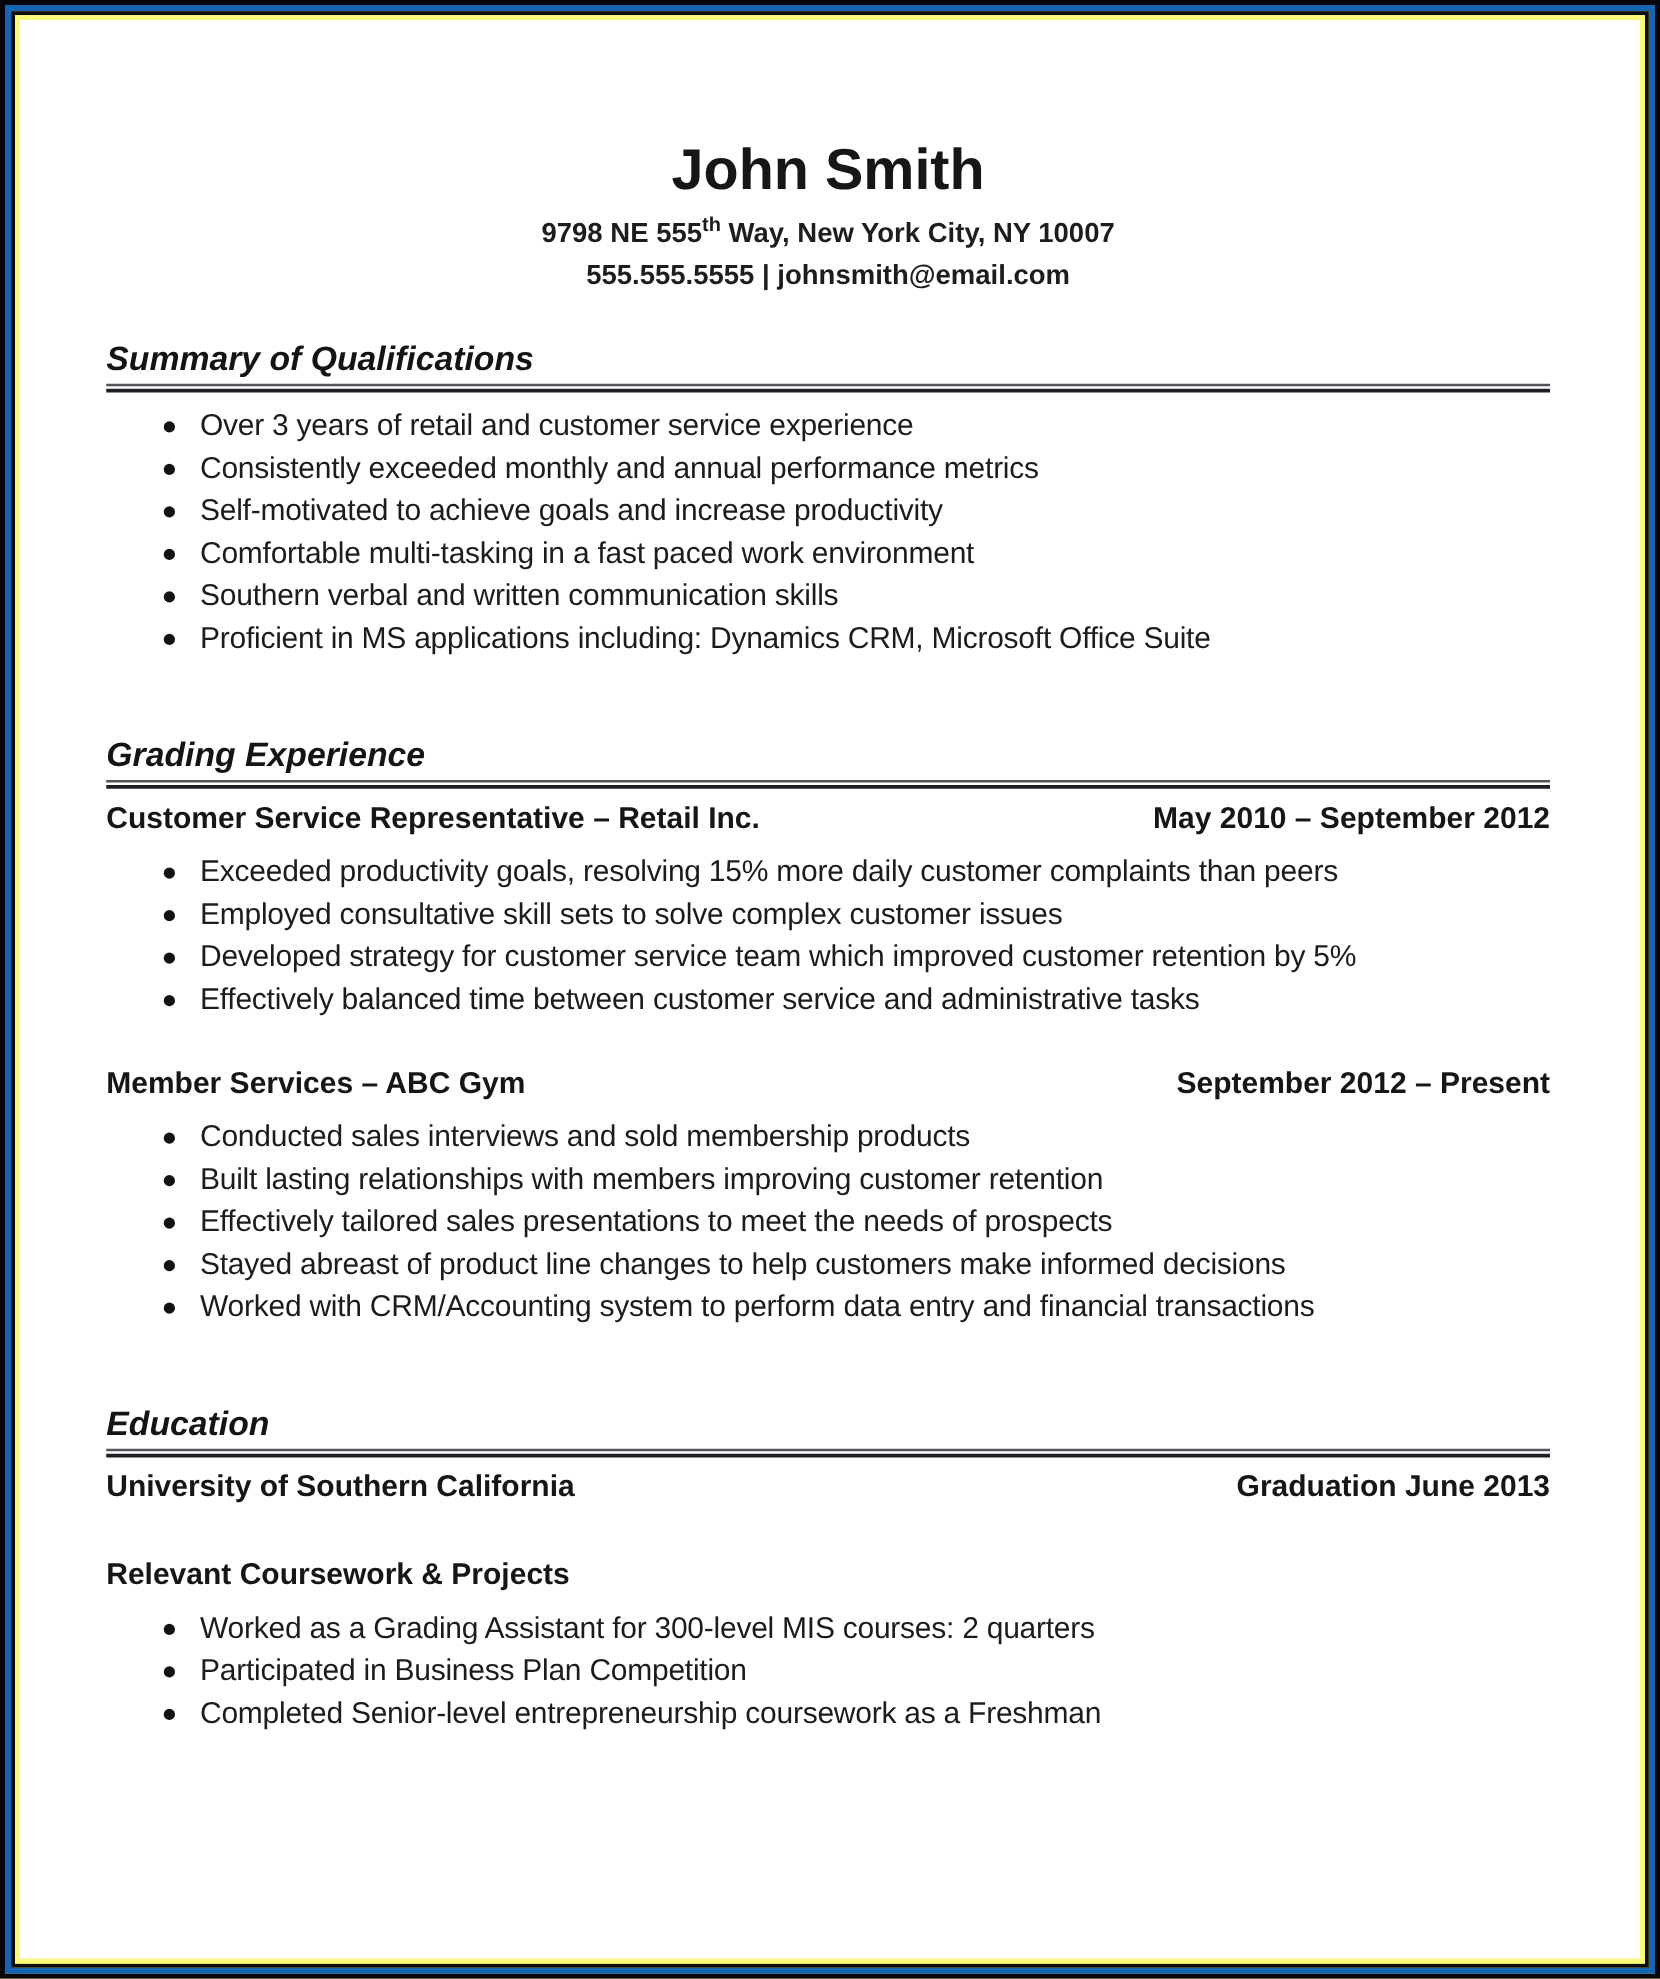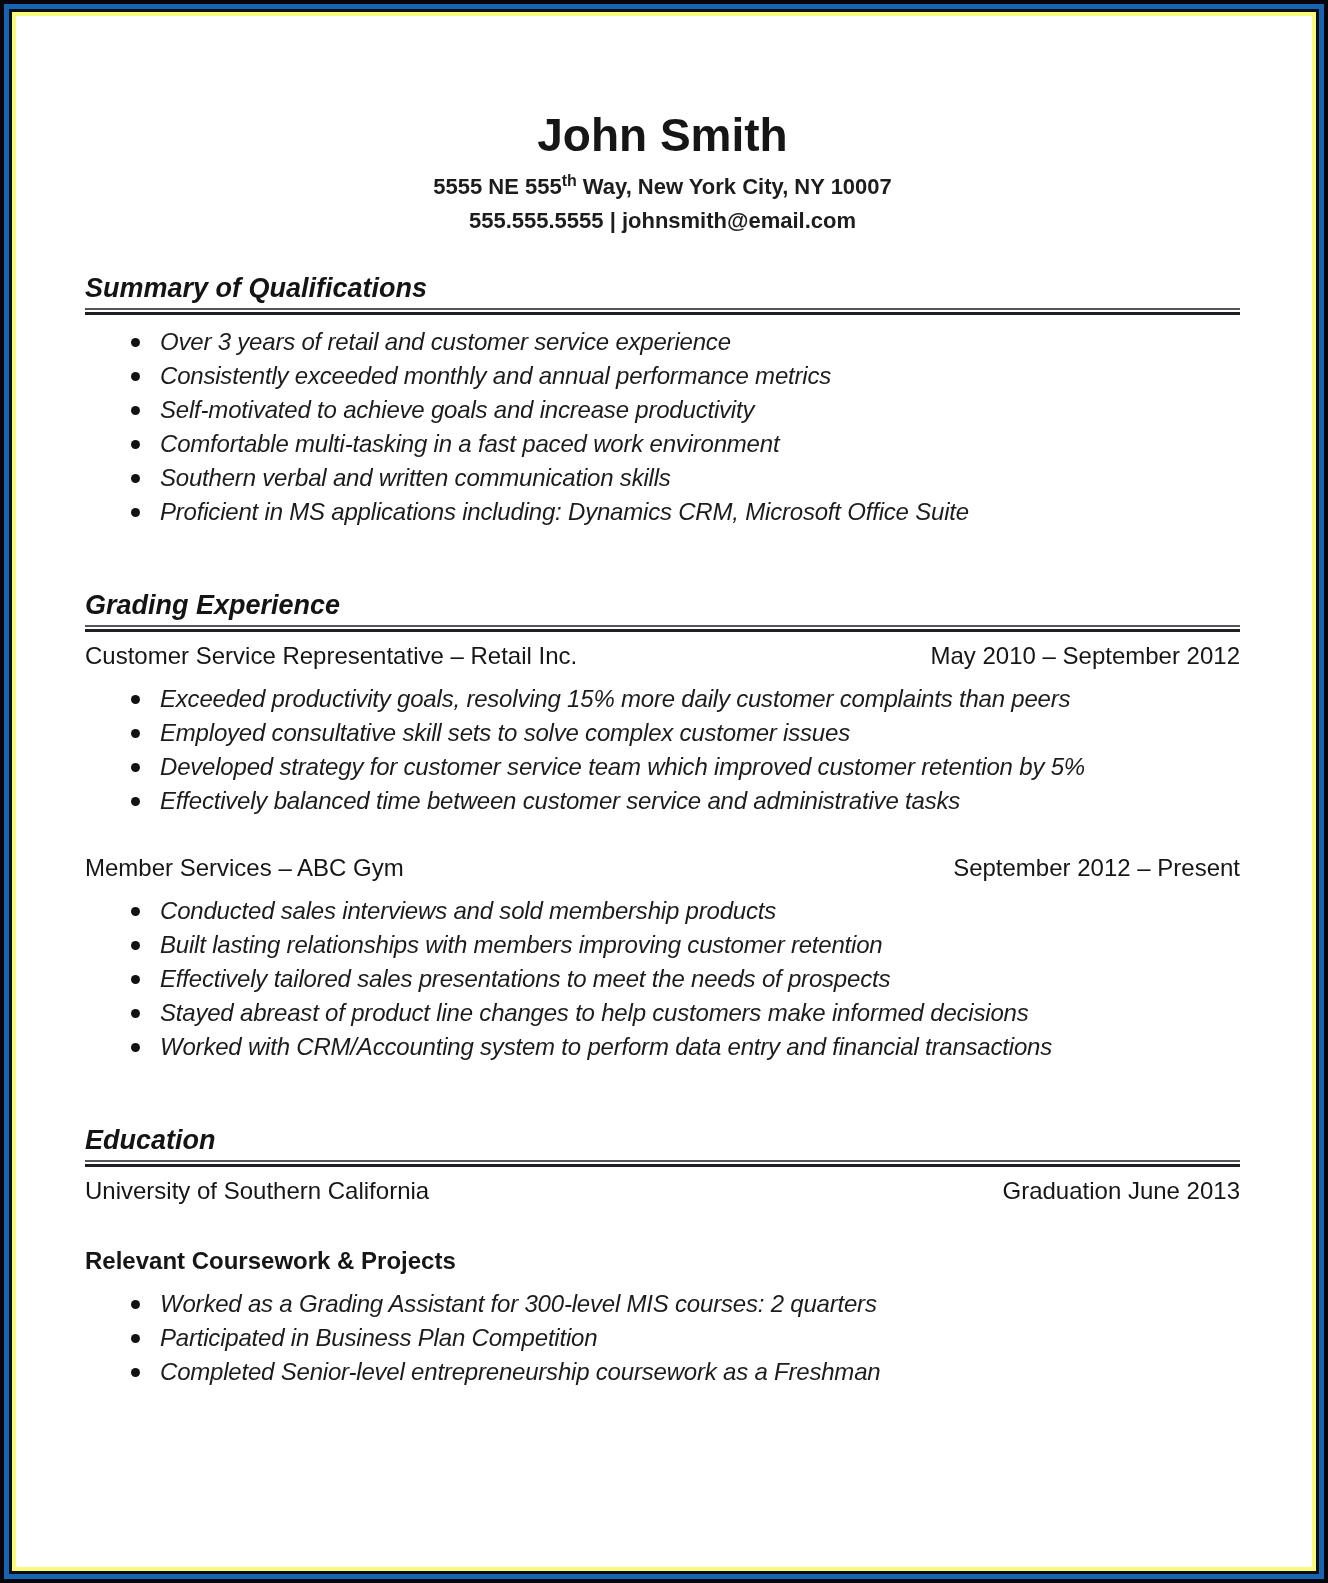--- a/index.html
+++ b/index.html
@@ -72,21 +72,20 @@
   .rule {
     height: 2px;
     border-top: 2px solid #54545a;
     border-bottom: 3px solid #1e1e24;
   }
   
   ul.bullets {
     list-style: none;
     margin: 12px 0 0 0;
     padding: 0;
-    font-style: italic;
   }
   ul.bullets li {
     position: relative;
     padding-left: 75px;
     font-size: 24px;
     line-height: 30px;
     margin-bottom: 4px;
     letter-spacing: -0.2px;
     color: #1c1c1c;
   }
@@ -103,21 +102,21 @@
   ul.bullets.bold li { font-weight: 700; }
   
   .job { margin-top: 8px; }
   .job + .job { margin-top: 36px; }
   .job-head {
     display: flex;
     justify-content: space-between;
     align-items: baseline;
     font-size: 24px;
     line-height: 32px;
-    font-weight: 400;
+    font-weight: 700;
     color: #161616;
     margin-top: 8px;
   }
   .coursework { margin-top: 38px; }
   .course-title {
     font-size: 24px;
     line-height: 32px;
     font-weight: 700;
     color: #161616;
   }
@@ -126,21 +125,21 @@
 <body>
 
 <div class="frame-outer">
   <div class="frame-blue">
     <div class="frame-black">
       <div class="frame-yellow">
         <div class="page">
 
           <header class="resume-header">
             <h1 class="name">John Smith</h1>
-            <p class="addr"><span>5555 NE 555</span><sup>th</sup><span> Way, New York City, NY 10007</span></p>
+            <p class="addr"><span>9798 NE 555</span><sup>th</sup><span> Way, New York City, NY 10007</span></p>
             <p class="addr">555.555.5555 | johnsmith@email.com</p>
           </header>
 
           <section class="section">
             <h2 class="section-title">Summary of Qualifications</h2>
             <div class="rule"></div>
             <ul class="bullets">
               <li>Over 3 years of retail and customer service experience</li>
               <li>Consistently exceeded monthly and annual performance metrics</li>
               <li>Self-motivated to achieve goals and increase productivity</li>

